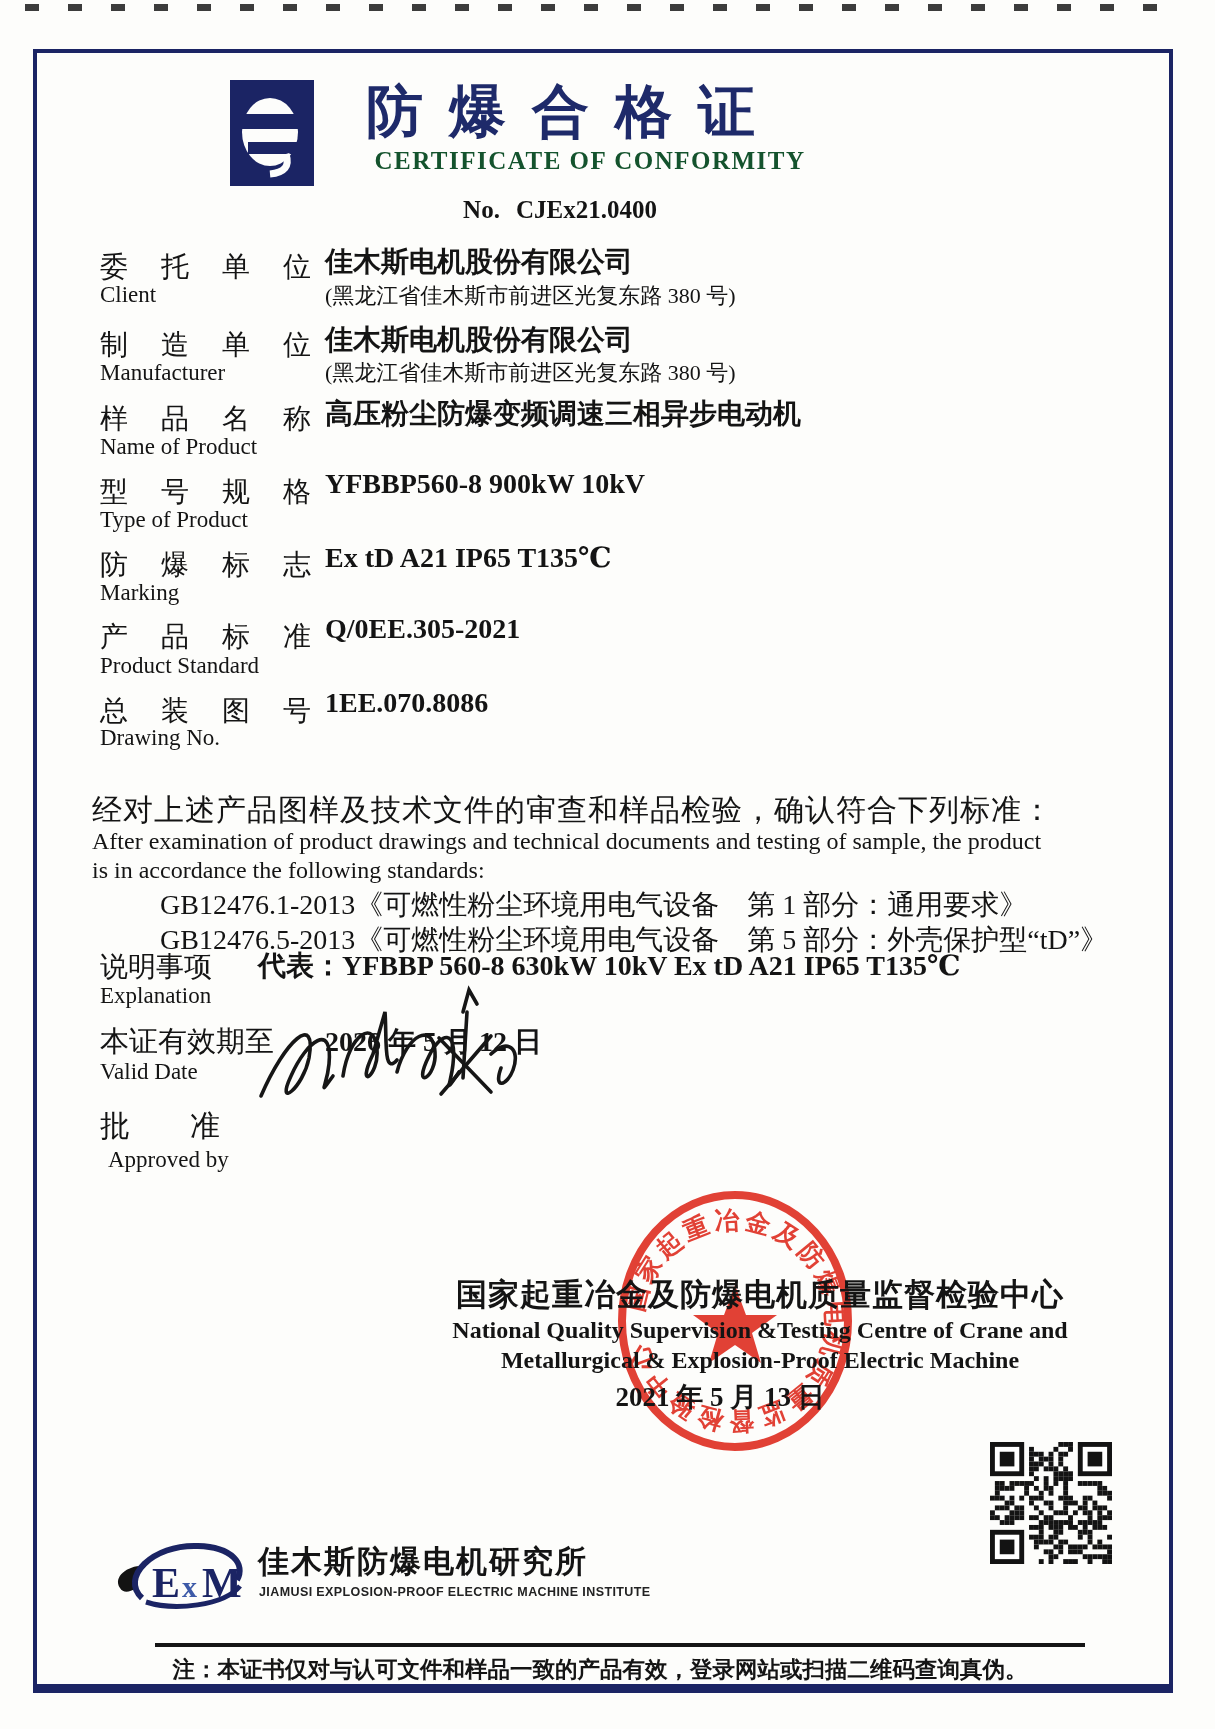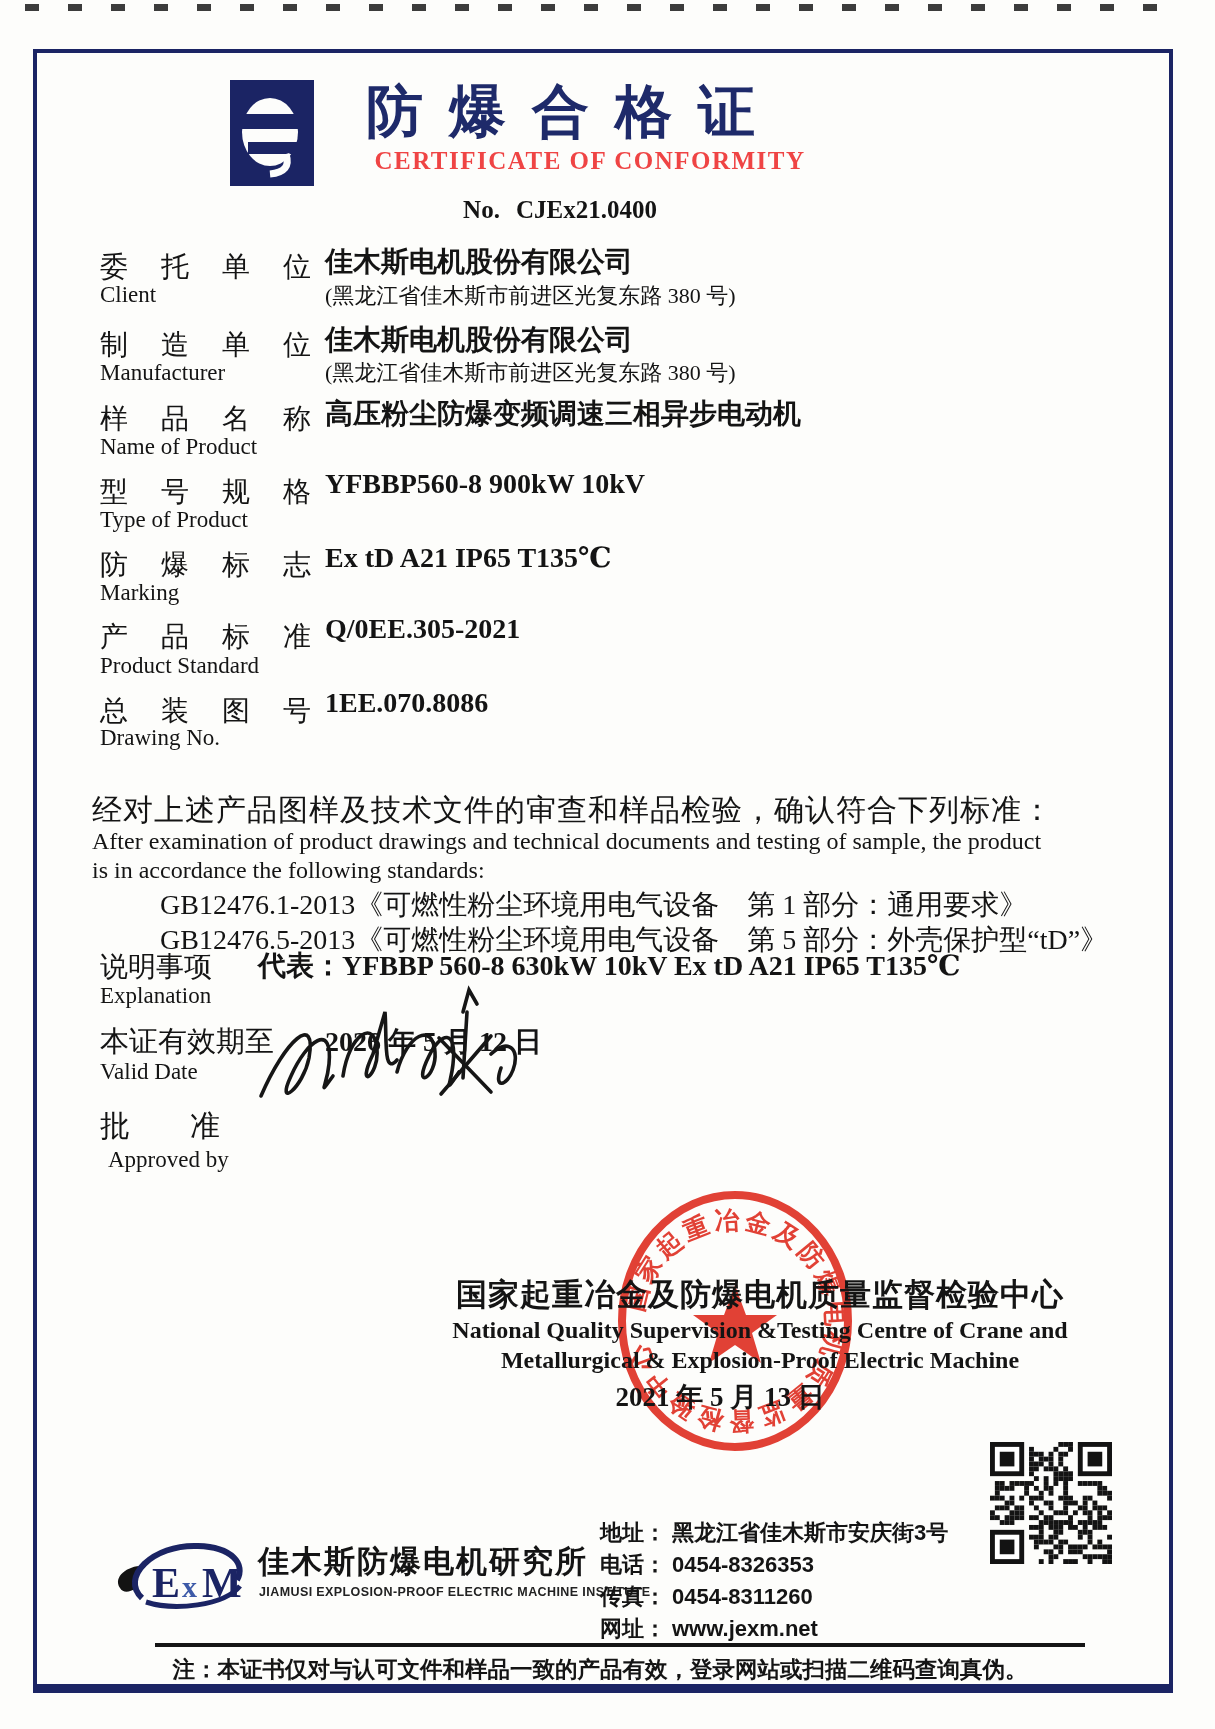--- a/index.html
+++ b/index.html
@@ -9,21 +9,21 @@
   
   .scan-dashes{top:4px;left:25px;width:1160px;height:7px;
     background:repeating-linear-gradient(90deg,#1a1a1a 0 14px,transparent 14px 43px);opacity:.85;}
   
   .frame{left:33px;top:49px;width:1132px;height:1631px;border:4px solid #1b2464;border-bottom-width:9px;}
   
   .logo-ex{left:230px;top:80px;width:84px;height:117px;}
   .title-cn{left:340px;top:74px;width:500px;text-align:left;font-size:57px;font-weight:bold;
     color:#1e2a6a;letter-spacing:26px;text-indent:26px;white-space:nowrap;}
   .title-en{left:340px;top:147px;width:500px;text-align:center;font-size:25px;font-weight:bold;
-    color:#ef4444;letter-spacing:1.5px;white-space:nowrap;}
+    color:#14532d;letter-spacing:1.5px;white-space:nowrap;}
   .no-line{left:320px;top:196px;width:480px;text-align:center;font-size:25px;font-weight:bold;white-space:nowrap;}
   .no-line span{padding:0 8px;}
   
   .cn-label{left:100px;font-size:28px;letter-spacing:13px;font-weight:400;white-space:nowrap;}
   .en-label{left:100px;font-size:23px;white-space:nowrap;}
   .val-cn{left:325px;font-size:28px;font-weight:600;white-space:nowrap;}
   .val-sub{left:325px;font-size:22px;font-weight:500;white-space:nowrap;}
   .val-lat{left:325px;font-size:28px;font-weight:bold;white-space:nowrap;}
   
   .stmt-cn{left:92px;top:790px;font-size:30px;letter-spacing:1px;white-space:nowrap;}
@@ -404,23 +404,17 @@
       <path d="M32,64 C10,44 42,10 88,12 C122,13 136,30 127,46" stroke="#1b2464" stroke-width="6" fill="none"></path>
       <path d="M36,68 C64,77 114,72 130,52" stroke="#1b2464" stroke-width="5" fill="none"></path>
       <text x="42" y="63" font-size="42" font-weight="bold" fill="#1b2464">E</text>
       <text x="72" y="63" font-size="30" font-weight="bold" fill="#3d5aa8">x</text>
       <text x="92" y="63" font-size="42" font-weight="bold" fill="#1b2464">M</text>
     </svg>
   </div>
   <div class="abs inst-cn">佳木斯防爆电机研究所</div>
   <div class="abs inst-en">JIAMUSI EXPLOSION-PROOF ELECTRIC MACHINE INSTITUTE</div>
 
-  <div class="abs contact">
-    <div class="row"><span class="lbl">地址：</span><span class="v">黑龙江省佳木斯市安庆街3号</span></div>
-    <div class="row"><span class="lbl">电话：</span><span class="v">0454-8326353</span></div>
-    <div class="row"><span class="lbl">传真：</span><span class="v">0454-8311260</span></div>
-    <div class="row"><span class="lbl">网址：</span><span class="v">www.jexm.net</span></div>
-  </div>
 
   <div class="abs sep-line"></div>
   <div class="abs note">注：本证书仅对与认可文件和样品一致的产品有效，登录网站或扫描二维码查询真伪。</div>
 
 </div>
 
 </body></html>

